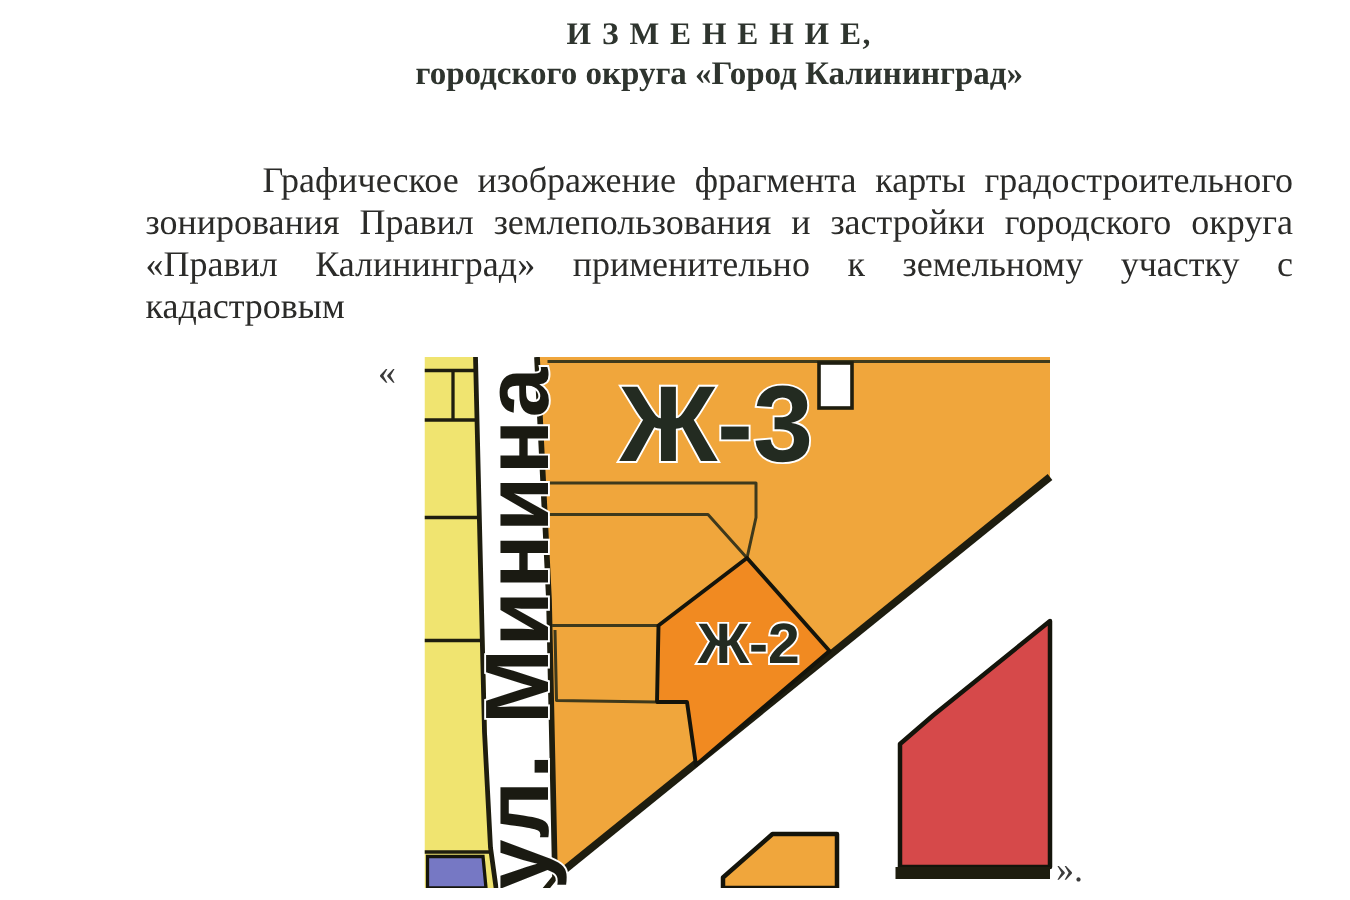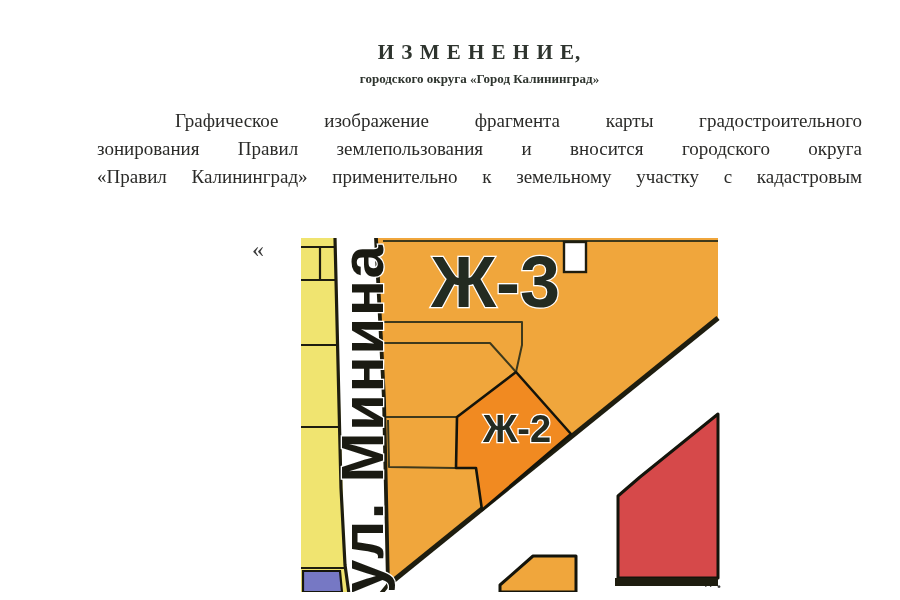--- a/index.html
+++ b/index.html
@@ -6,57 +6,57 @@
   body {
     width:900px; height:600px;
     background:#FFFFFF;
     font-family:"Liberation Serif", serif;
     color:#2B2B29;
     position:relative;
     overflow:hidden;
   }
   .title-block {
     position:absolute; left:97px; top:9px; width:765px;
-    text-align:center; font-weight:bold; color:#2E342E;margin-top:30px;
+    text-align:center; font-weight:bold; color:#2E342E;
   }
   .title-line1 { font-size:21px; line-height:27px; letter-spacing:1px; }
   .title-line2 { font-size:18.5px; line-height:26px; }
-  .title-line3 { font-size:13px; line-height:26px; }
+  .title-line3 { font-size:22px; line-height:26px; }
   .para {
     position:absolute; left:97px; top:107px; width:765px;
-    font-size:19px; line-height:28px; color:#2B2B29;
+    font-size:24px; line-height:28px; color:#2B2B29;
   }
   .jl { text-align:justify; text-align-last:justify; height:28px; white-space:nowrap0; }
   .jl-first { text-indent:78px; }
   .jl-last { text-align:left; text-align-last:left; }
   .quote { position:absolute; font-size:24px; color:#3B3B3B; font-weight:normal; }
   .quote-open  { left:252px; top:236px; }
   .quote-close { left:704px; top:567px; }
-  .mapwrap { position:absolute; left:301px; top:238px; width:419px; height:354px; }
+  .mapwrap { position:absolute; left:283px; top:238px; width:419px; height:354px; }
   .mapwrap svg { display:block; }
   .ln   { stroke:#1E1D0F; fill:none; stroke-linejoin:round; }
   .pln  { stroke:#3E391C; fill:none; stroke-linejoin:round; }
   svg text {
     font-family:"Liberation Sans", sans-serif;
     font-weight:700;
     paint-order:stroke;
     stroke:#FFFFFF; stroke-width:2.5px;
   }
 </style>
 </head>
 <body>
 
 <div class="title-block">
   <div class="title-line1">И З М Е Н Е Н И Е,</div>
   <div class="title-line3">городского округа «Город Калининград»</div>
 </div>
 
 <div class="para">
   <div class="jl jl-first">Графическое изображение фрагмента карты градостроительного</div>
-  <div class="jl">зонирования Правил землепользования и вносится городского округа</div>
+  <div class="jl">зонирования Правил землепользования и застройки городского округа</div>
   <div class="jl">«Правил Калининград» применительно к земельному участку с кадастровым</div>
 </div>
 
 <span class="quote quote-open">«</span>
 <span class="quote quote-close">».</span>
 
 <div class="mapwrap">
   <svg viewBox="0 0 419 354" width="419" height="354">
 
     <polygon points="0,0 34,0 44,327 47,354 0,354" fill="#F0E470"></polygon>

